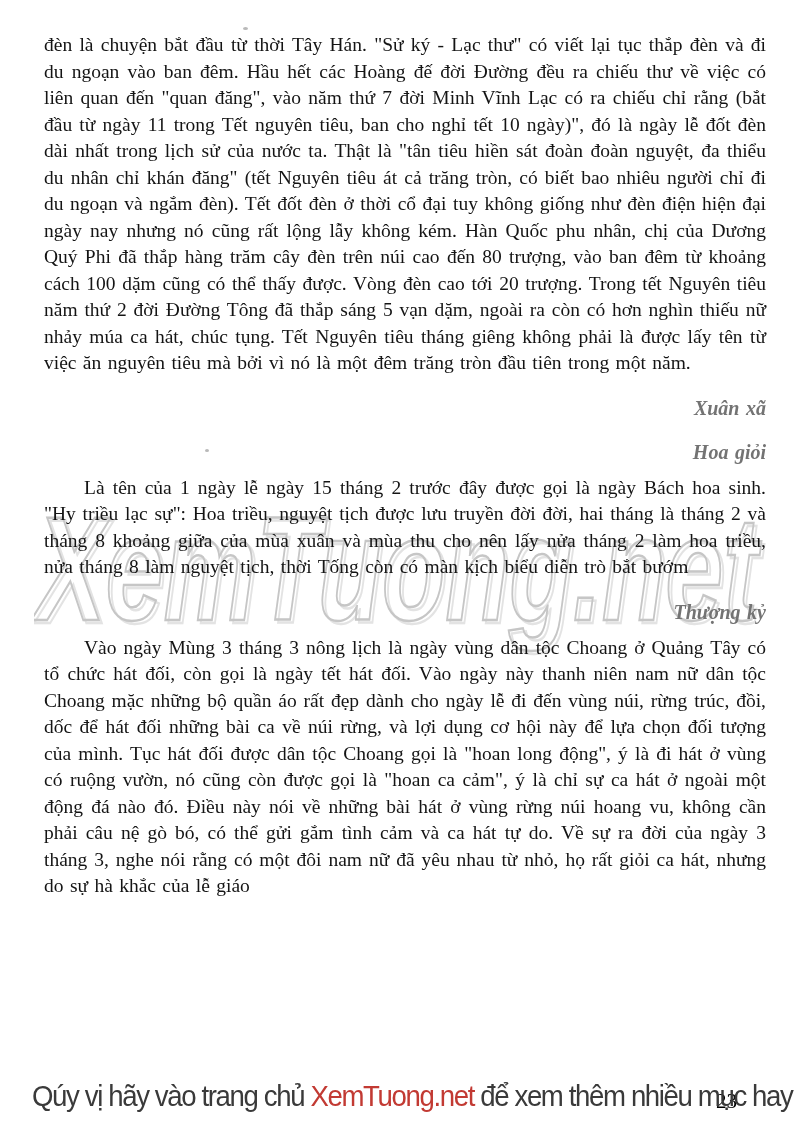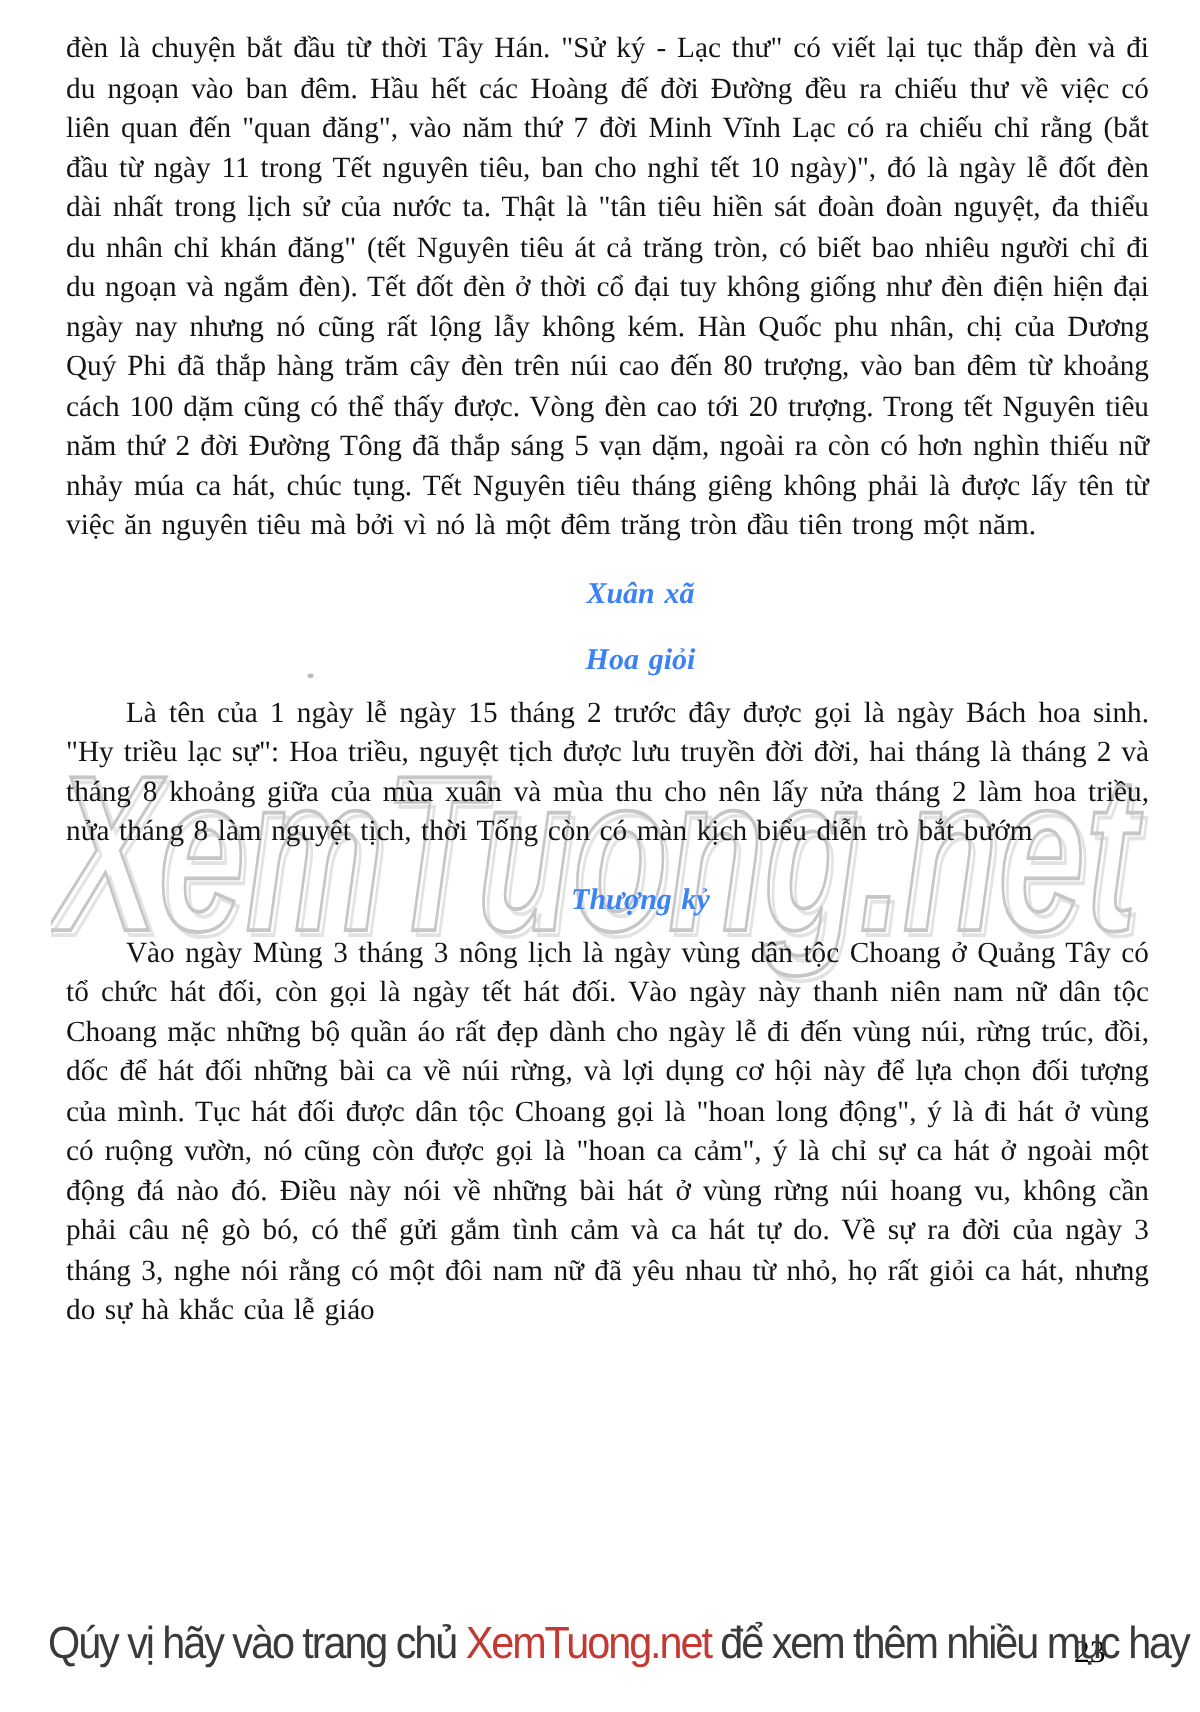--- a/index.html
+++ b/index.html
@@ -4,31 +4,31 @@
 <style>
   html,body { margin:0; padding:0; background:#ffffff; }
   .page {
     position:relative;
     width:800px; height:1141px;
     background:#ffffff;
     overflow:hidden;
     font-family:"Liberation Serif", serif;
   }
   .content {
-    position:absolute; left:44px; top:20px; width:722px; z-index:2;
+    position:absolute; left:44px; top:32px; width:722px; z-index:2;
     font-size:19.5px; line-height:26.5px; color:#141414;
     text-align:justify; word-spacing:1.5px;
   }
   .content p { margin:0; text-indent:40px; }
   .content p.intro { text-indent:0; }
   .section-heading {
     font-style:italic; font-weight:bold;
     font-size:20px; line-height:26px;
     margin:18px 0 10px 44px;
-    text-align:center; color:#3b82f6;
+    text-align:right; color:#737373;
   }
   .watermark {
     position:absolute; left:34px; top:470px; z-index:1;
     pointer-events:none;
   }
   .watermark text {
     font-family:"Liberation Sans", sans-serif;
     font-weight:bold; font-style:italic;
     font-size:148px;
   }

